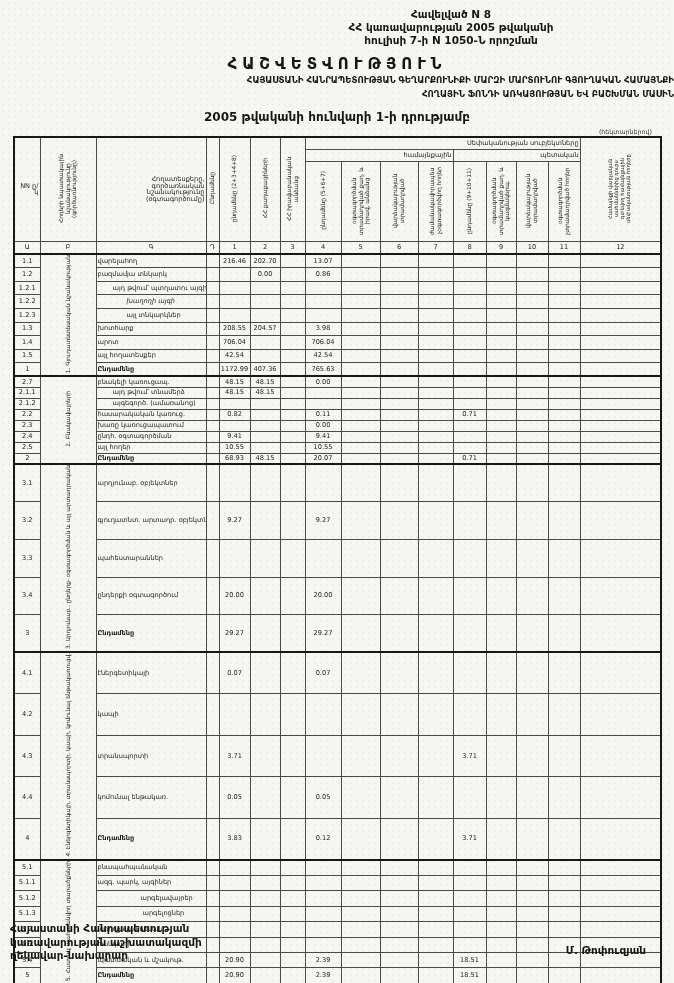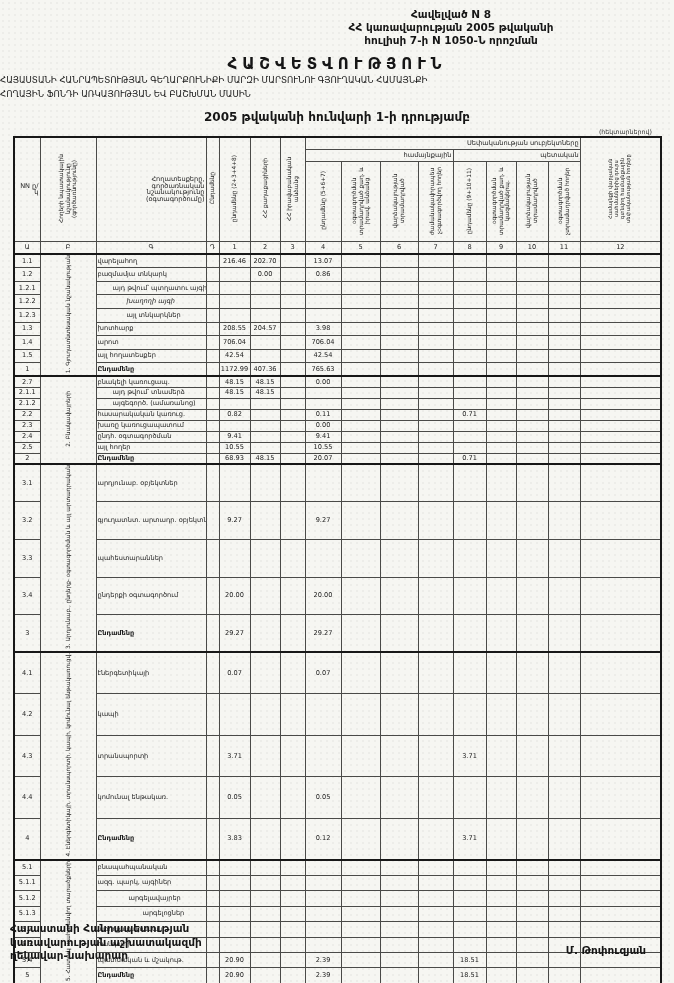--- a/index.html
+++ b/index.html
@@ -9,21 +9,21 @@
     background-image:radial-gradient(rgba(0,0,0,0.035) 1px, transparent 1px);
     background-size:6px 6px;
     font-family:"DejaVu Sans",sans-serif;
     color:#161616;
     position:relative;
     overflow:hidden;
   }
   .appendix{width:370px;margin:8px 38px 0 auto;text-align:center;
     font-weight:bold;font-size:10.5px;line-height:1.25;}
   .doc-title{margin-top:8px;text-align:center;font-weight:bold;font-size:15px;letter-spacing:5px;}
-  .sub{margin-top:2px;text-align:left;font-weight:normal;font-size:8.6px;line-height:1.3;}
+  .sub{margin-top:2px;text-align:right;font-weight:bold;font-size:8.6px;line-height:1.3;}
   .sub2{text-align:center;font-weight:bold;font-size:12px;margin-top:10px;}
   .units{width:652px;text-align:right;font-size:6.3px;margin:4px 0 1px 0;color:#333;}
 
   table.main{border-collapse:collapse;margin-left:13px;table-layout:fixed;width:647px;}
   table.main td{border:1px solid #4a4a48;padding:0 1px;overflow:hidden;
     font-size:6.6px;line-height:1.05;vertical-align:middle;color:#1c1c1c;}
   table.main{border:2px solid #181818;}
   td.hcell{text-align:right;font-size:6.2px;}
   td.vh{text-align:center;vertical-align:middle;}
   .vtext{writing-mode:vertical-rl;transform:rotate(180deg);display:inline-block;
@@ -614,21 +614,21 @@
         <td class="val"></td>
         <td class="val"></td>
         <td class="val"></td>
         <td class="val"></td>
         <td class="val"></td>
         <td class="val"></td>
         <td class="val"></td>
       </tr>
       <tr class="body-row">
         <td class="nn">5.1.2</td>
-        <td class="rowlabel" style="padding-left: 32px;">արգելավայրեր</td>
+        <td class="rowlabel" style="padding-left: 44px;">արգելավայրեր</td>
         <td></td>
         <td class="val"></td>
         <td class="val"></td>
         <td class="val"></td>
         <td class="val"></td>
         <td class="val"></td>
         <td class="val"></td>
         <td class="val"></td>
         <td class="val"></td>
         <td class="val"></td>

